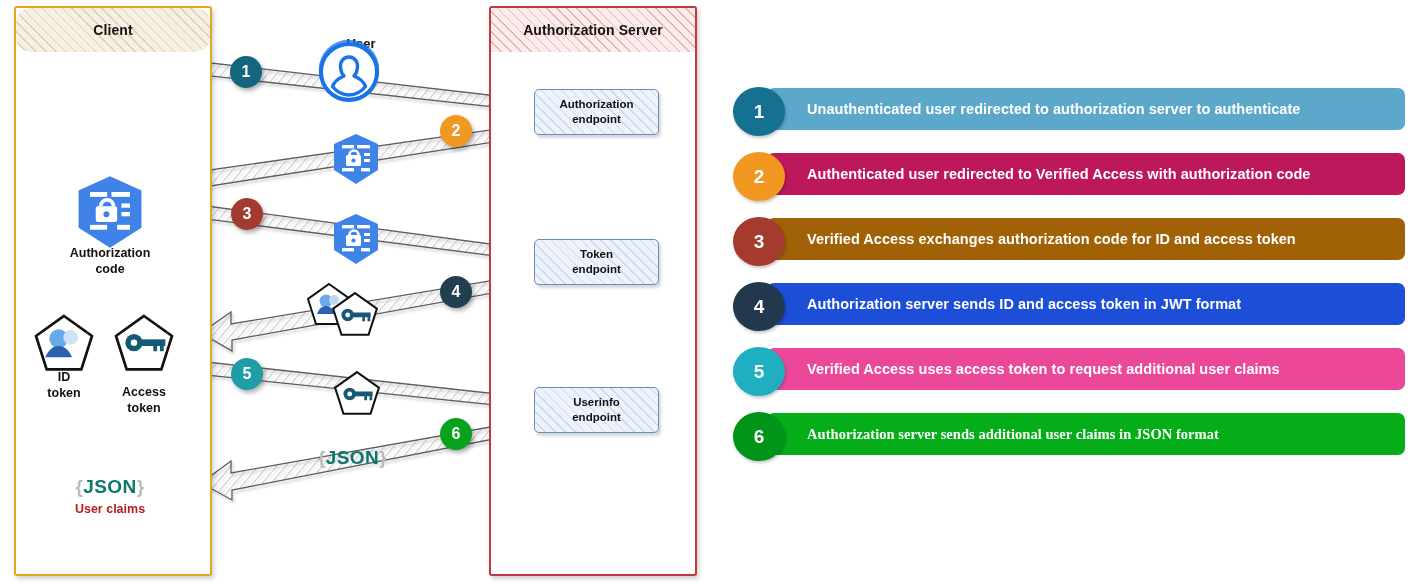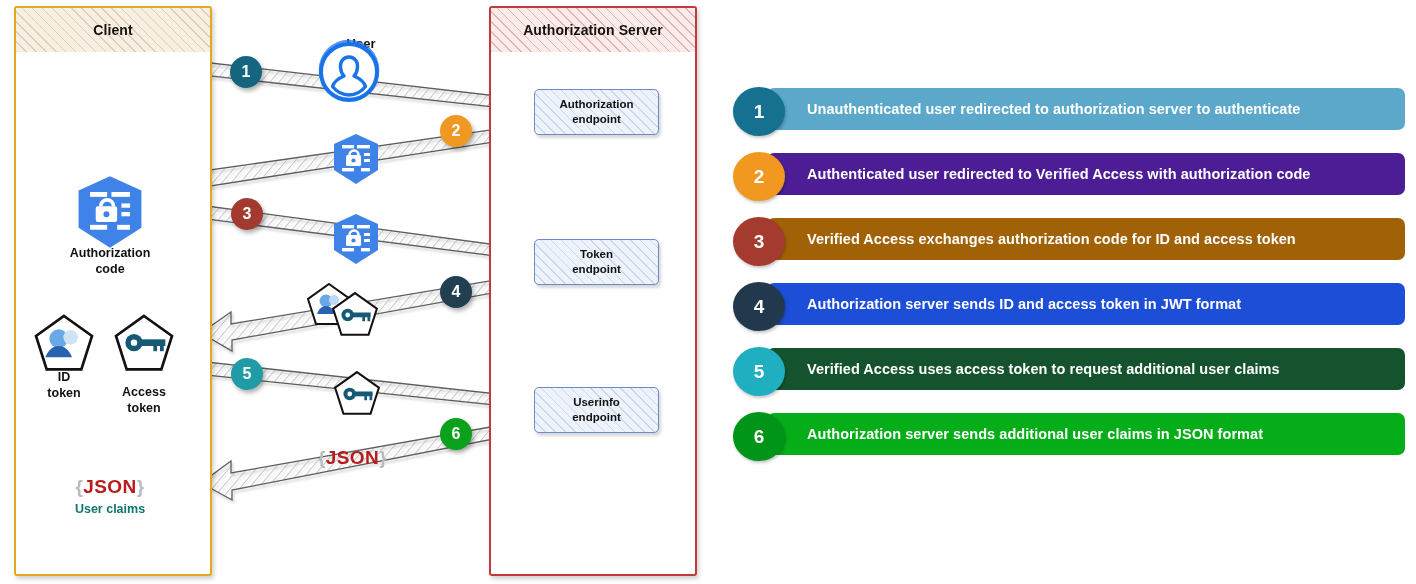--- a/index.html
+++ b/index.html
@@ -17,21 +17,21 @@
   #server-lane{left:489px;top:6px;width:208px;height:570px;
       border:2px solid #c1393d;border-radius:3px;
       box-shadow:2px 3px 4px rgba(0,0,0,.18);padding-left:15px;}
 
   .lane-head{position:absolute;left:0;top:0;right:0;height:44px;
       display:flex;align-items:center;justify-content:center;
       font-size:14px;font-weight:bold;color:#14110f;letter-spacing:.1px;}
   #client-lane .lane-head{
       background:
         repeating-linear-gradient(45deg,rgba(180,160,120,.40) 0 1px,rgba(255,255,255,0) 1px 7px),
-        #f7efe2;}
+        #f7efe2; border-radius: 15px;}
   #server-lane .lane-head{
       background:
         repeating-linear-gradient(45deg,rgba(200,90,90,.40) 0 1px,rgba(255,255,255,0) 1px 7px),
         #fbecec;}
 
   
   .endpoint{position:absolute;box-sizing:border-box;width:125px;height:46px;
       border:1.4px solid #6a8cc4;border-radius:5px;
       background:
         repeating-linear-gradient(45deg,rgba(120,150,200,.30) 0 1px,rgba(255,255,255,0) 1px 7px),
@@ -48,21 +48,21 @@
       display:flex;align-items:center;justify-content:center;
       color:#fff;font-size:16px;font-weight:bold;
       box-shadow:2px 3px 4px rgba(0,0,0,.30);z-index:6;}
 
   
   .artifact-label{position:absolute;text-align:center;font-size:12.5px;
       font-weight:bold;color:#111;line-height:1.24;}
 
   .json-tag{font-size:19px;font-weight:bold;letter-spacing:.4px;}
   .json-brace{color:#b9bcbe;}
-  .json-word{color:#b91c1c;}
+  .json-word{color:#0f766e;}
 
   
   #legend{position:absolute;left:733px;top:88px;width:672px;}
   .legend-row{position:relative;height:47px;margin-bottom:18px;}
   .legend-bar{position:absolute;left:34px;top:0;right:0;height:42px;
       border-radius:7px;display:flex;align-items:center;
       padding-left:40px;box-sizing:border-box;
       color:#ffffff;font-size:14.5px;font-weight:bold;letter-spacing:.05px;}
   .legend-num{position:absolute;left:0;top:-1px;width:52px;height:49px;
       border-radius:50%;display:flex;align-items:center;justify-content:center;
@@ -225,56 +225,56 @@
   </svg>
   <div class="artifact-label" style="left:104px;top:385px;width:80px;text-align:center;">
     <span>Access</span><br>
     <span>token</span>
   </div>
 
   <div style="position:absolute;left:30px;top:476px;width:160px;text-align:center;">
     <div class="json-tag">
       <span class="json-brace">{</span><span class="json-word">JSON</span><span class="json-brace">}</span>
     </div>
-    <div style="font-size:12.5px;font-weight:bold;color:#0f766e;margin-top:4px;">User claims</div>
+    <div style="font-size:12.5px;font-weight:bold;color:#b91c1c;margin-top:4px;">User claims</div>
   </div>
 
   <div class="step-dot" style="left:230px;top:56px;background:#14667f;">1</div>
   <div class="step-dot" style="left:440px;top:115px;background:#ef9822;">2</div>
   <div class="step-dot" style="left:231px;top:198px;background:#a23a30;">3</div>
   <div class="step-dot" style="left:440px;top:276px;background:#223f52;">4</div>
   <div class="step-dot" style="left:231px;top:358px;background:#1f9ca5;">5</div>
   <div class="step-dot" style="left:440px;top:418px;background:#0aa21b;">6</div>
 </div>
 
 <div id="legend">
 
   <div class="legend-row">
     <div class="legend-bar" style="background:#5ba8ca;">Unauthenticated user redirected to authorization server to authenticate</div>
     <div class="legend-num" style="background:#16708f;">1</div>
   </div>
 
   <div class="legend-row">
-    <div class="legend-bar" style="background:#4c1d95;">Authenticated user redirected to Verified Access with authorization code</div>
+    <div class="legend-bar" style="background:#be185d;">Authenticated user redirected to Verified Access with authorization code</div>
     <div class="legend-num" style="background:#f0981f;">2</div>
   </div>
 
   <div class="legend-row">
     <div class="legend-bar" style="background:#a16207;">Verified Access exchanges authorization code for ID and access token</div>
     <div class="legend-num" style="background:#a53a2e;">3</div>
   </div>
 
   <div class="legend-row">
     <div class="legend-bar" style="background:#1d4ed8;">Authorization server sends ID and access token in JWT format</div>
     <div class="legend-num" style="background:#22384c;">4</div>
   </div>
 
   <div class="legend-row">
-    <div class="legend-bar" style="background:#14532d;text-align:center;">Verified Access uses access token to request additional user claims</div>
+    <div class="legend-bar" style="background:#ec4899;text-align:center;">Verified Access uses access token to request additional user claims</div>
     <div class="legend-num" style="background:#1fafc0;">5</div>
   </div>
 
   <div class="legend-row">
-    <div class="legend-bar" style="background:#05ae19;">Authorization server sends additional user claims in JSON format</div>
+    <div class="legend-bar" style="background:#05ae19;font-family:Liberation Serif, serif;">Authorization server sends additional user claims in JSON format</div>
     <div class="legend-num" style="background:#009419;">6</div>
   </div>
 
 </div>
 
 </body></html>

